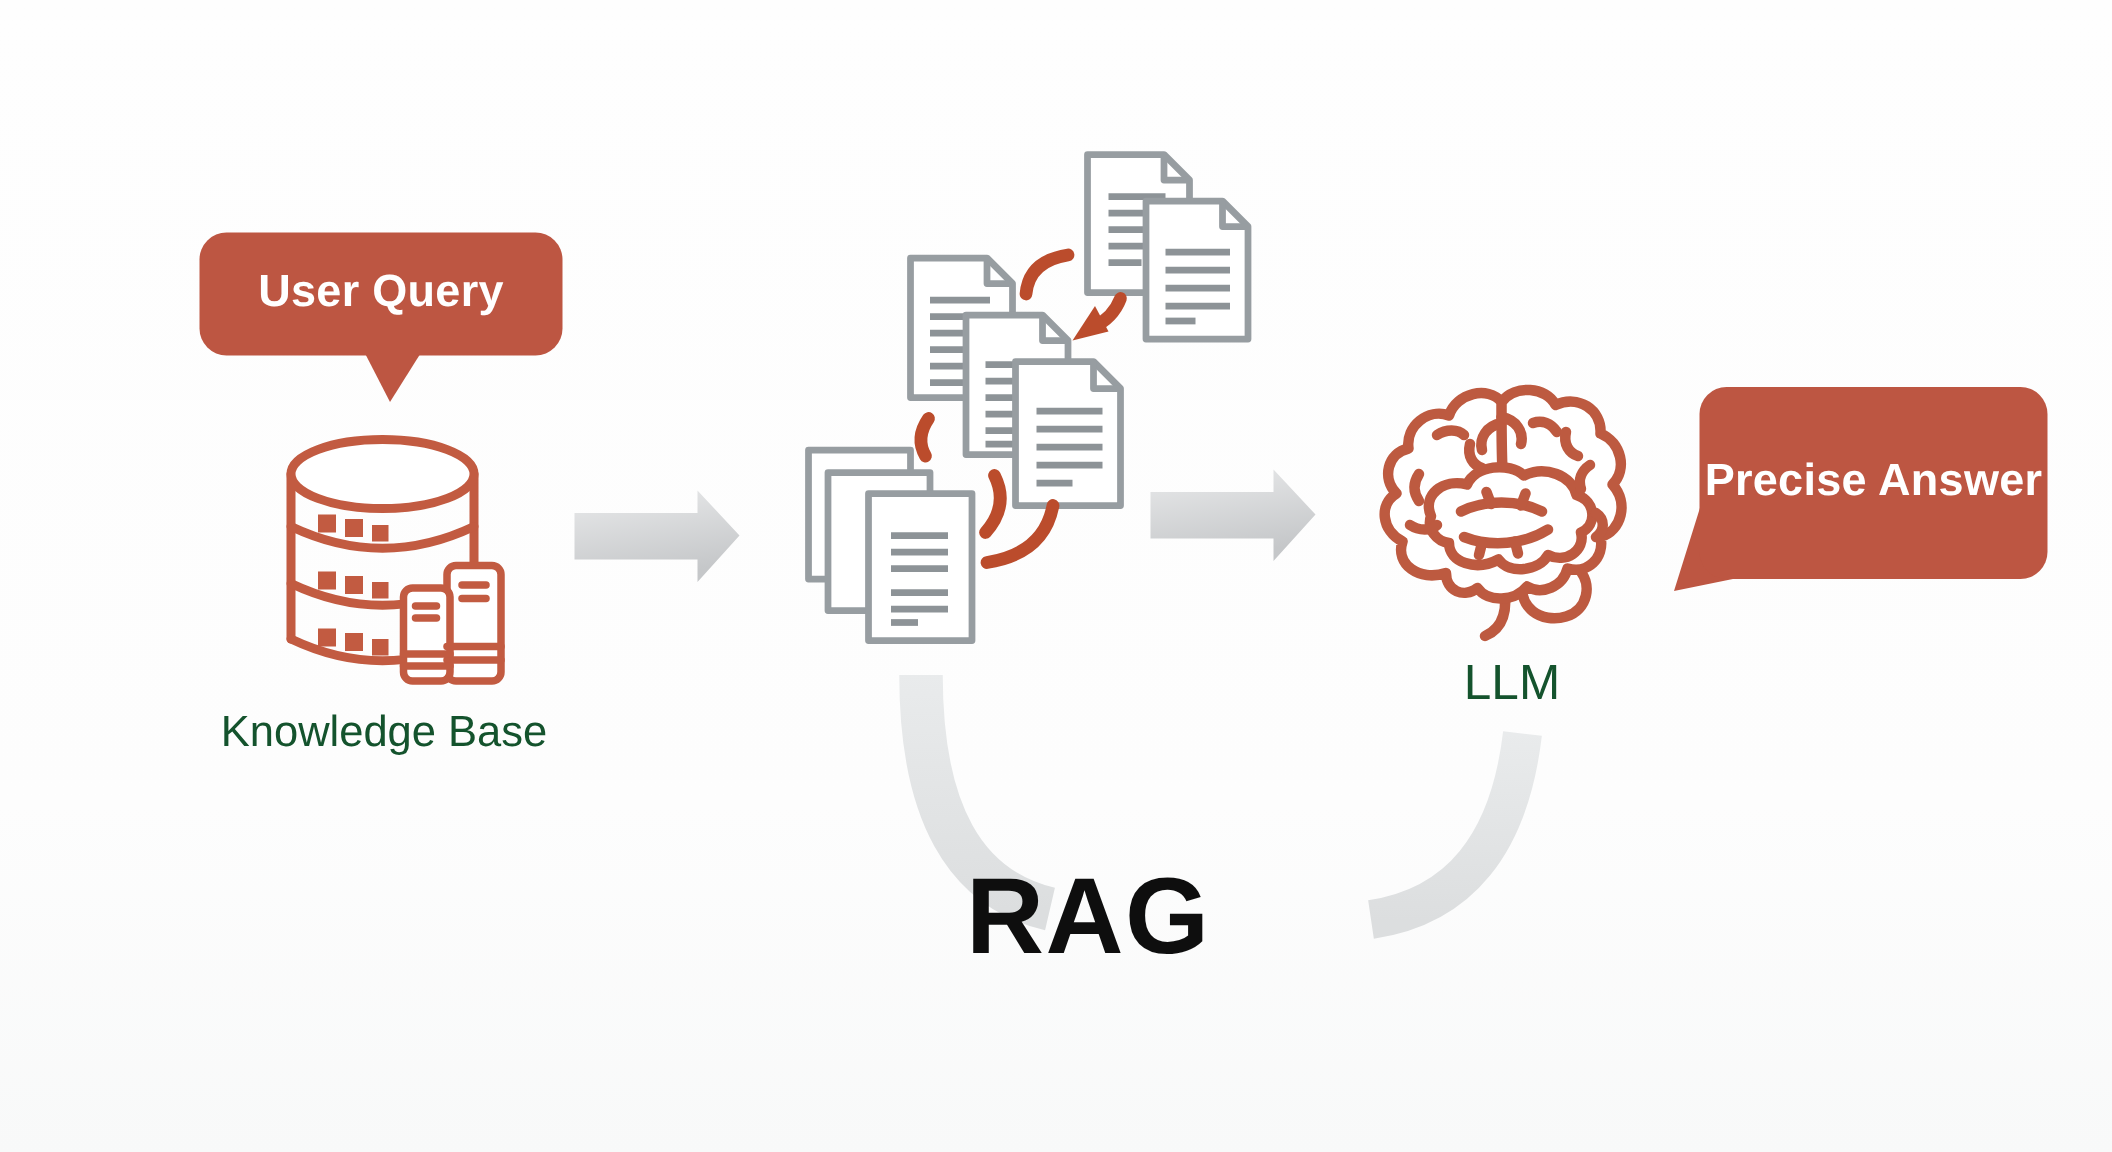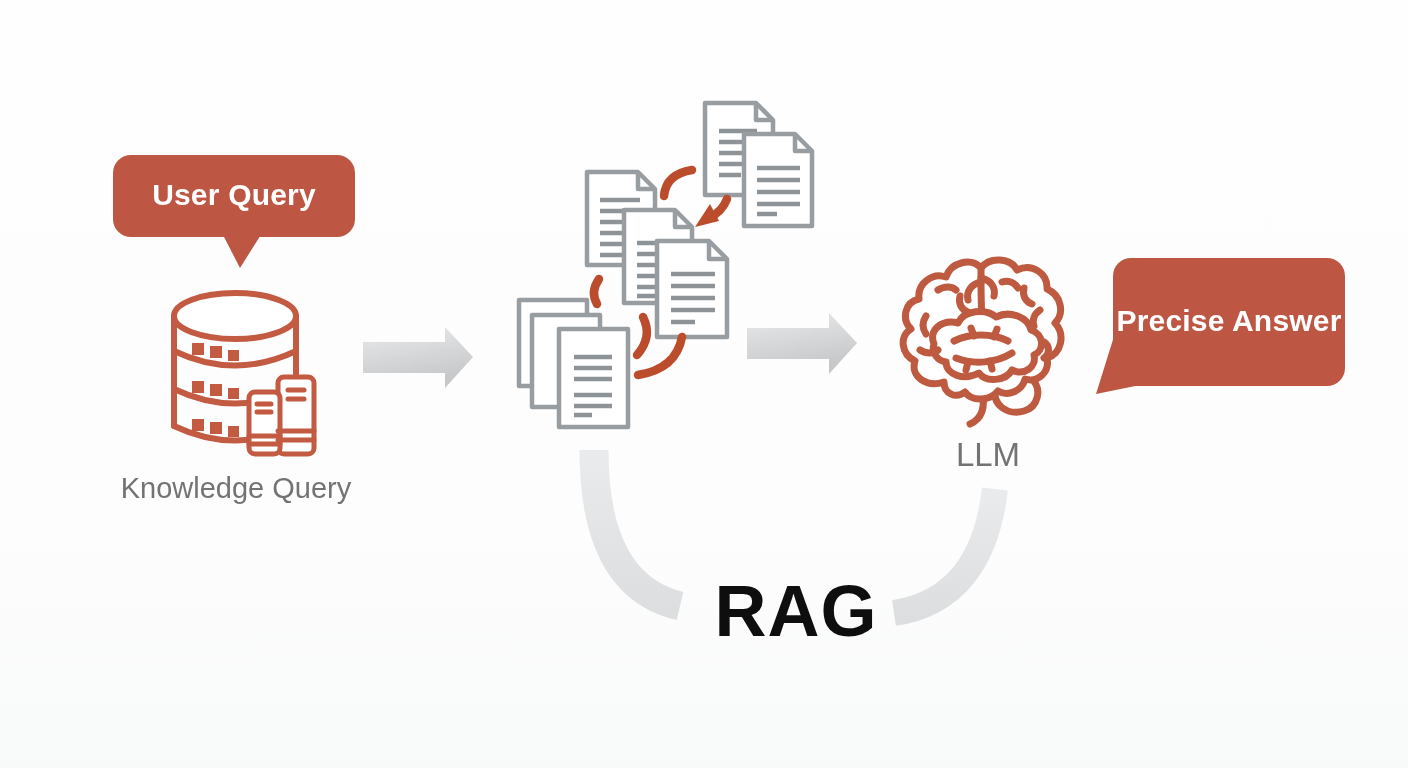--- a/index.html
+++ b/index.html
@@ -1,32 +1,32 @@
 <!DOCTYPE html>
 <html><head>
 <meta charset="utf-8">
 <style>
   html,body{margin:0;padding:0;}
   body{
     width:1408px;height:768px;overflow:hidden;
     background:linear-gradient(180deg,#fefefe 0%,#fdfdfd 70%,#f8f9f9 100%);
     font-family:"Liberation Sans","DejaVu Sans",sans-serif;
   }
-  .canvas{position:relative;width:1389px;height:768px;}
+  .canvas{position:relative;width:1389px;height:768px;margin-left:20px;}
   .canvas svg{position:absolute;left:0;top:0;}
-  .label{position:absolute;color:#737373;}
+  .label{position:absolute;color:#14532d;}
   .bubble-label{
     position:absolute;display:flex;align-items:center;justify-content:center;
     text-align:center;color:#ffffff;font-weight:600;letter-spacing:.2px;
   }
   #uq-label{left:113px;top:155px;width:242px;height:80px;font-size:30px;}
   #pa-label{left:1113px;top:258px;width:232px;height:126px;font-size:30px;line-height:1.32;text-align:right;}
   #kb-label{left:66px;top:472px;width:340px;text-align:center;font-size:29px;font-weight:400;}
   #llm-label{left:888px;top:436px;width:200px;text-align:center;font-size:33px;font-weight:400;}
-  #rag-label{left:646px;top:570px;width:300px;text-align:center;font-size:72px;font-weight:700;color:#0e0e0e;letter-spacing:1px;}
+  #rag-label{left:624px;top:570px;width:300px;font-size:72px;font-weight:700;color:#0e0e0e;letter-spacing:1px;}
 </style>
 </head>
 <body>
 
 <div class="canvas">
 
 <svg width="1408" height="768" viewBox="0 0 1408 768">
   <defs>
     <linearGradient id="ag" x1="0" y1="0" x2="0.3" y2="1">
       <stop offset="0" stop-color="#e9eaeb"></stop>
@@ -186,20 +186,20 @@
   </g>
 
   <g stroke="url(#arcg)" fill="none">
     <path d="M594,450 Q594,586 680,606" stroke-width="29"></path>
     <path d="M894,613 Q982,600 995,489" stroke-width="26"></path>
   </g>
 </svg>
 
   <div class="bubble-label" id="uq-label">User Query</div>
 
-  <div class="label" id="kb-label">Knowledge Query</div>
+  <div class="label" id="kb-label">Knowledge Base</div>
 
   <div class="label" id="llm-label">LLM</div>
 
   <div class="bubble-label" id="pa-label">Precise Answer</div>
 
   <div class="label" id="rag-label">RAG</div>
 </div>
 
 </body></html>

